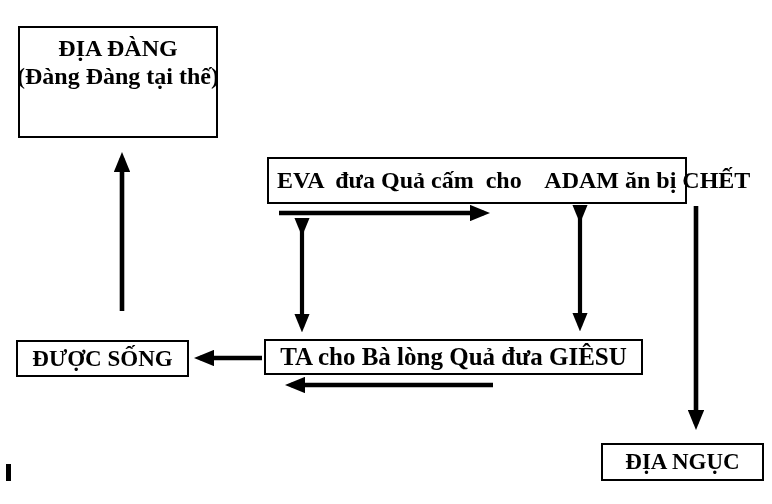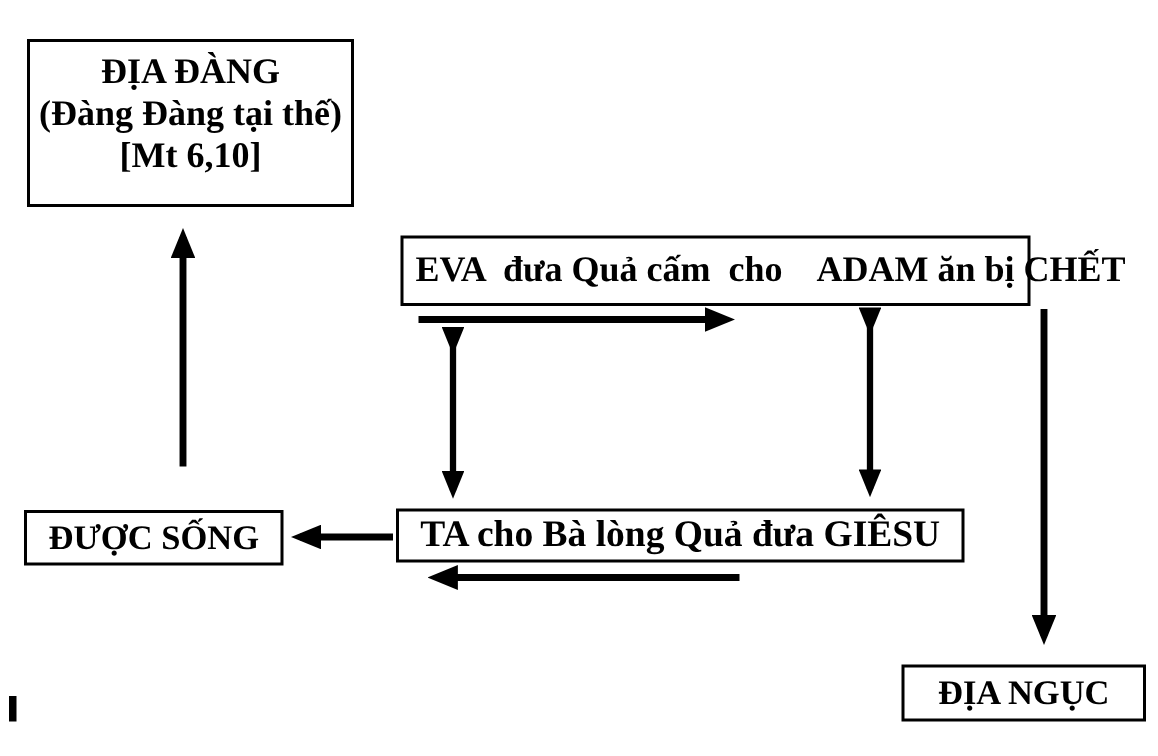--- a/index.html
+++ b/index.html
@@ -19,21 +19,21 @@
     box-sizing: border-box;
     background: #ffffff;
     display: flex;
     align-items: center;
     justify-content: center;
   }
   .box-label { white-space: pre; }
   .box-line { display: block; white-space: pre; }
 
   #box-dia-dang {
-    left: 18px; top: 26px; width: 218px; height: 112px;
+    left: 18px; top: 26px; width: 200px; height: 112px;
     flex-direction: column;
     justify-content: flex-start;
     padding-top: 6px;
     font-size: 24px;
     line-height: 28px;
     text-align: center;
   }
   #box-eva {
     left: 267px; top: 157px; width: 420px; height: 47px;
     justify-content: flex-start;
@@ -91,21 +91,20 @@
       <line x1="262" y1="358" x2="200" y2="358" stroke="#000000" stroke-width="4.6" marker-end="url(#ah)"></line>
     </g>
     <g>
       <line x1="493" y1="385" x2="291" y2="385" stroke="#000000" stroke-width="4.6" marker-end="url(#ah)"></line>
     </g>
   </svg>
 
   <div class="dbox" id="box-dia-dang">
     <span class="box-line">ĐỊA ĐÀNG</span>
     <span class="box-line">(Đàng Đàng tại thế)</span>
-    <span class="box-line">[Mt 6,10]</span>
   </div>
 
   <div class="dbox" id="box-eva">
     <span class="box-label">EVA  đưa Quả cấm  cho    ADAM ăn bị CHẾT</span>
   </div>
 
   <div class="dbox" id="box-duoc-song">
     <span class="box-label">ĐƯỢC SỐNG</span>
   </div>
 

